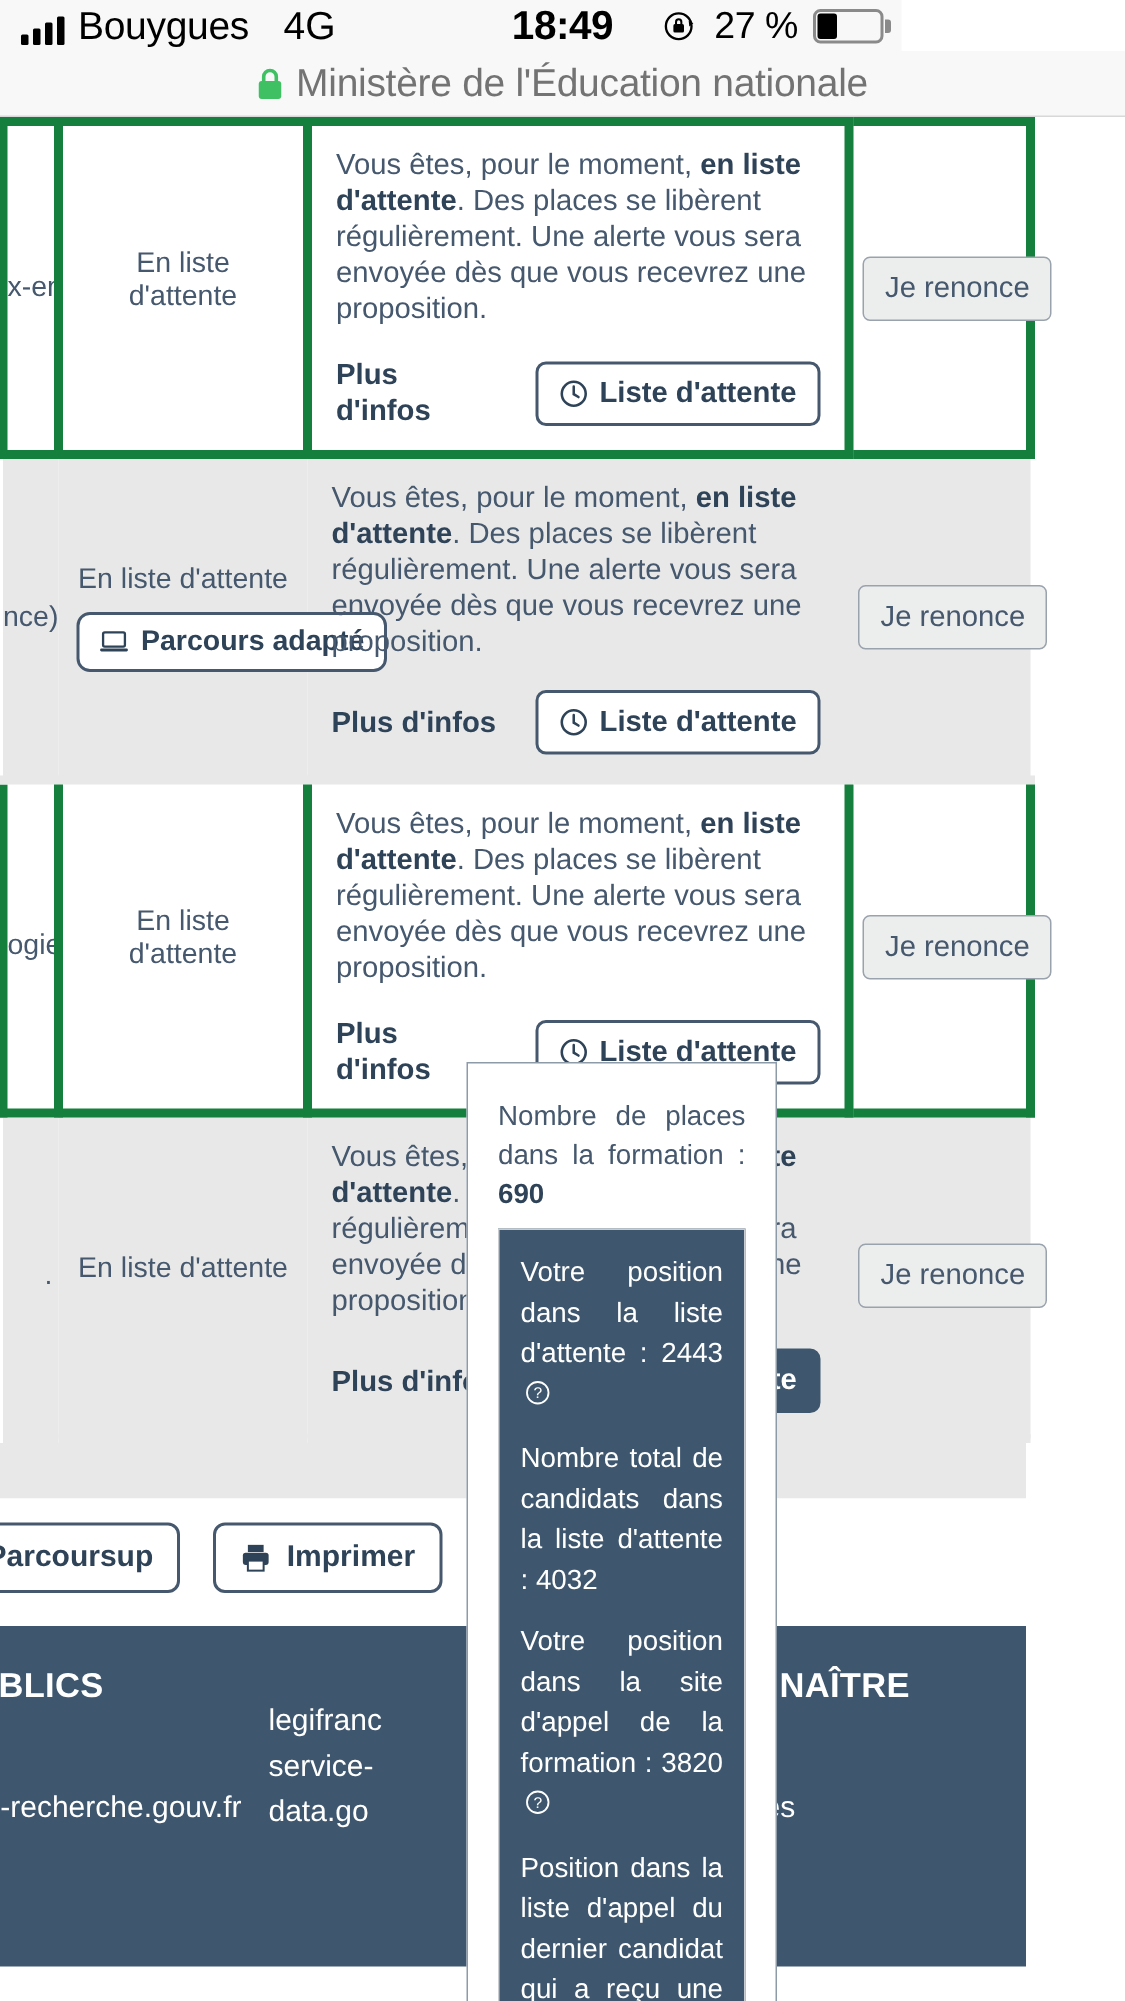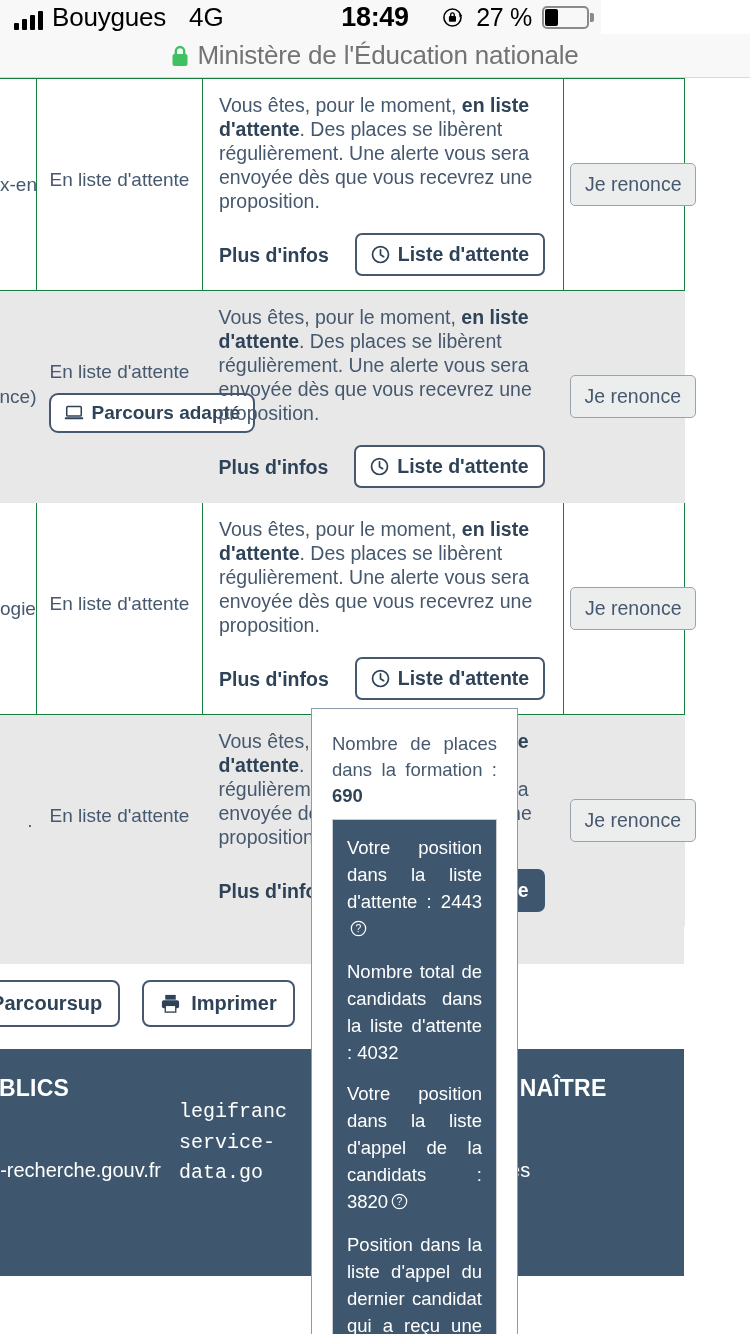--- a/index.html
+++ b/index.html
@@ -64,21 +64,21 @@
   
   .page {
     position: absolute; top: 78px; left: 0; width: 750px; height: 1256px;
     background: #ffffff; overflow: hidden;
   }
   
   .doc { position: absolute; top: 0; left: -1px; width: 685px; }
 
   
   table.voeux { border-collapse: collapse; width: 685px; table-layout: fixed; }
-  table.voeux td { vertical-align: middle; border: 1px solid #15803d; }
+  table.voeux td { vertical-align: middle; border: 6px solid #15803d; }
   .col-formation { width: 37px; }
   .col-statut    { width: 166px; }
   .col-message   { width: 361px; }
   .col-action    { width: 121px; }
 
   tr.row-alt td { background: #e8e8e8; border-color: #e8e8e8; }
   tr.row-alt td.c-formation,
   tr.row-alt td.c-statut,
   tr.row-alt td.c-message,
   tr.row-alt td.c-action { border-left: none; border-right: none; }
@@ -139,21 +139,21 @@
   }
   .actions .first { margin-left: -96px; }
 
   
   .footer {
     width: 685px; background: #3e576e; color: #ffffff;
     padding: 26px 0 30px 0; display: flex;
   }
   .fcol { flex: 0 0 auto; }
   .fcol.c1 { width: 250px; margin-left: -70px; }
-  .fcol.c2 { width: 260px; font-family: Liberation Mono, monospace; }
+  .fcol.c2 { width: 260px; }
   .fcol.c3 { width: 240px; margin-left: -10px; }
   .fcol h3 {
     font-size: 23px; font-weight: bold; letter-spacing: 0.2px;
     margin-bottom: 22px; white-space: nowrap;
   }
   .fcol ul { list-style: none; }
   .fcol li {
     font-size: 20px; line-height: 30.5px; white-space: nowrap; color: #ffffff;
   }
 
@@ -413,21 +413,21 @@
         <p>
           <span>Votre position dans la liste d'attente : </span><b>2443</b><span class="help-icon"><svg width="17" height="17" viewBox="0 0 18 18">
                 <circle cx="9" cy="9" r="7.6" fill="none" stroke="#ffffff" stroke-width="1.3"></circle>
                 <text x="9" y="13" font-size="11" font-family="Liberation Sans, sans-serif" fill="#ffffff" text-anchor="middle">?</text>
               </svg></span>
         </p>
         <p>
           <span>Nombre total de candidats dans la liste d'attente : </span><b>4032</b>
         </p>
         <p>
-          <span>Votre position dans la liste d'appel de la candidats : </span><b>3820</b><span class="help-icon"><svg width="17" height="17" viewBox="0 0 18 18">
+          <span>Votre position dans la site d'appel de la formation : </span><b>3820</b><span class="help-icon"><svg width="17" height="17" viewBox="0 0 18 18">
                 <circle cx="9" cy="9" r="7.6" fill="none" stroke="#ffffff" stroke-width="1.3"></circle>
                 <text x="9" y="13" font-size="11" font-family="Liberation Sans, sans-serif" fill="#ffffff" text-anchor="middle">?</text>
               </svg></span>
         </p>
         <p>
           <span>Position dans la liste d'appel du dernier candidat qui a reçu une proposition d'admission : </span>
         </p>
 
       </div>
 

